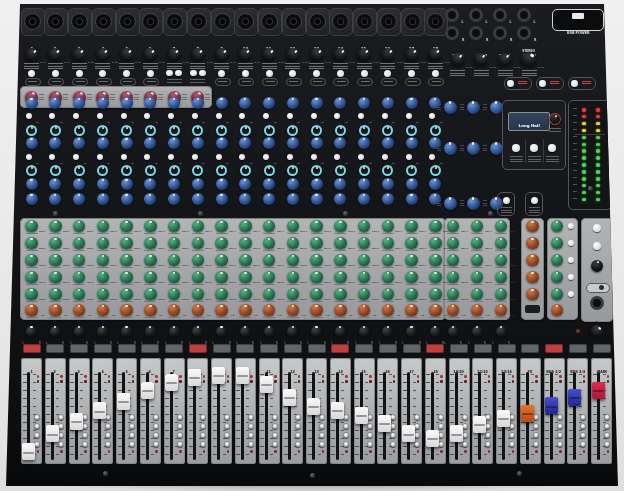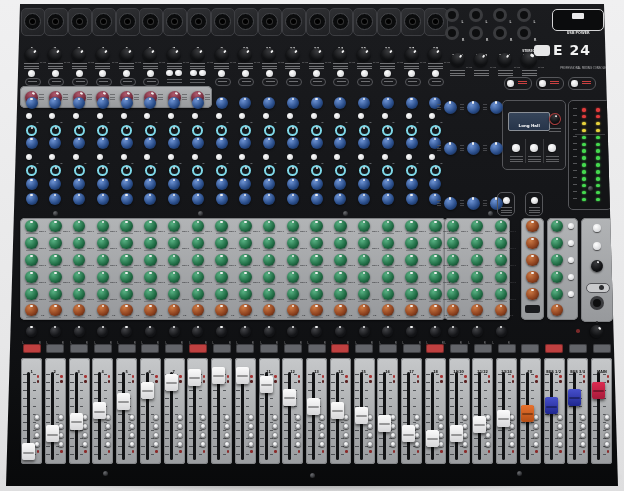--- a/index.html
+++ b/index.html
@@ -29,29 +29,20 @@
   <div class="shadow"></div>
   <div class="mixer" id="mixer">
 
     <div class="abs obox" id="usbBox" style="left:552px;top:9px;width:50px;height:20px;border-color:#d5d5d6;background:#0b0c0d;">
       <div class="abs" style="left:19px;top:3px;width:12px;height:6px;background:#e9e9ea;border-radius:1px;"></div>
       <div class="abs t" style="left:-15px;top:12px;width:80px;text-align:center;">
         <span style="transform:scale(.42);color:#e8e8e8;font-weight:700;">USB POWER</span>
       </div>
     </div>
 
-    <div class="abs" style="left:534px;top:42px;width:72px;height:22px;">
-      <div class="abs" style="left:0;top:3px;width:16px;height:11px;background:#e6e6e7;border-radius:3px;text-align:center;">
-        <span class="t abs" style="left:-32px;top:3px;width:80px;text-align:center;"><span style="transform:scale(.5);font-weight:700;color:#111;">RCF</span></span>
-      </div>
-      <div class="abs" style="left:19px;top:0;font-size:14px;font-weight:700;color:#f2f2f2;letter-spacing:1px;">E 24</div>
-      <div class="abs t" style="left:-18px;top:16px;width:110px;text-align:center;">
-        <span style="transform:scale(.34);color:#b9b9bb;">PROFESSIONAL MIXING CONSOLE</span>
-      </div>
-    </div>
 
     <div class="abs obox" id="dspBox" style="left:502px;top:100px;width:62px;height:68px;background:#1a1b1e;">
       <div class="abs t" style="left:-10px;top:3px;width:80px;text-align:center;">
         <span style="transform:scale(.55);color:#f0f0f0;font-weight:700;">DSP FX</span>
       </div>
       <div class="abs" style="left:5px;top:11px;width:40px;height:17px;background:linear-gradient(180deg,#36455a,#27354a);border:1px solid #8a8f96;border-radius:2px;overflow:hidden;">
         <div class="abs t" style="left:-20px;top:2px;width:80px;text-align:center;"><span style="transform:scale(.5);color:#fff;font-weight:700;">Long Hall</span></div>
         <div class="abs t" style="left:-20px;top:9px;width:80px;text-align:center;"></div>
       </div>
     <div class="abs knob" style="left: 46px; top: 12px; width: 12px; height: 12px; background: radial-gradient(circle at 35% 30%, rgb(58, 59, 62), rgb(16, 17, 19) 60%, rgb(6, 7, 10) 125%); transform: rotate(20deg); border: 1.5px solid rgb(163, 58, 58); box-sizing: border-box;"></div>

